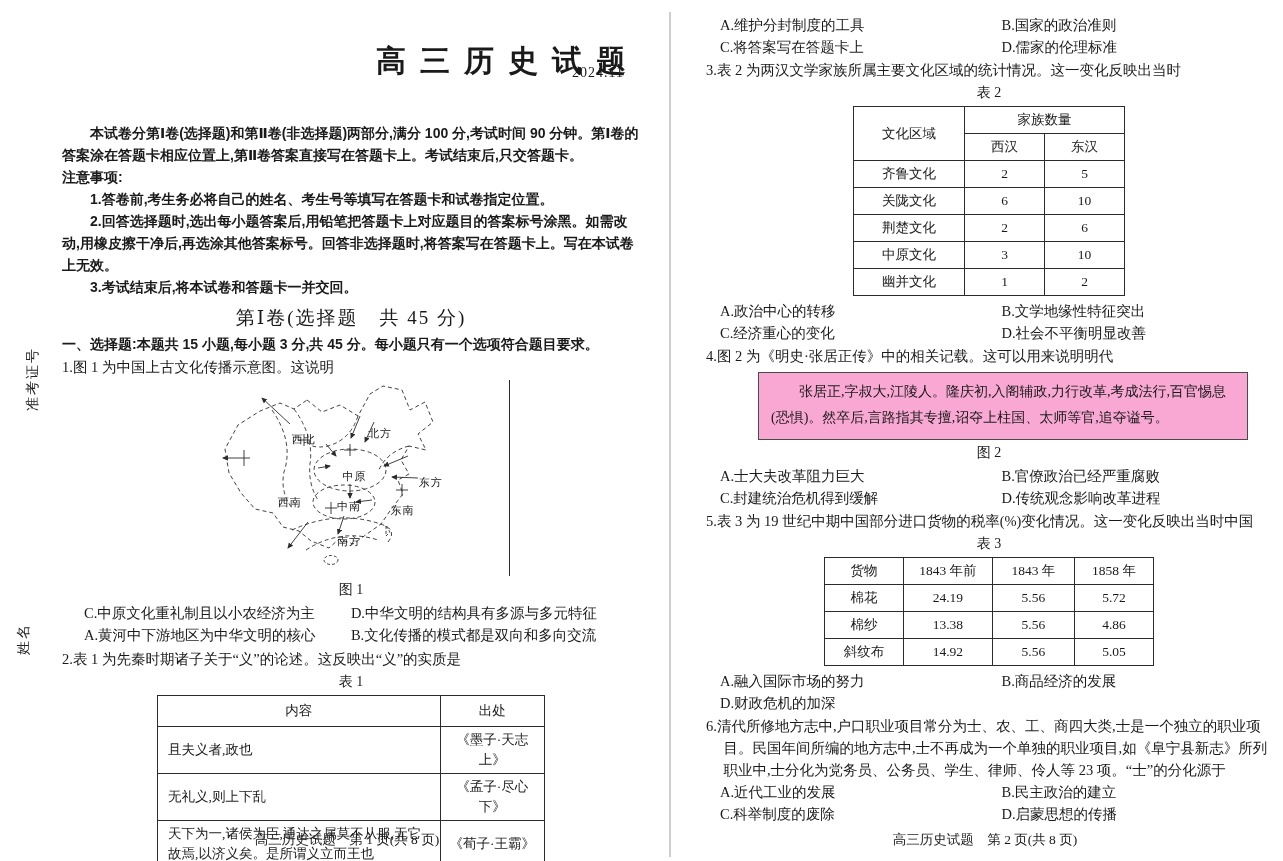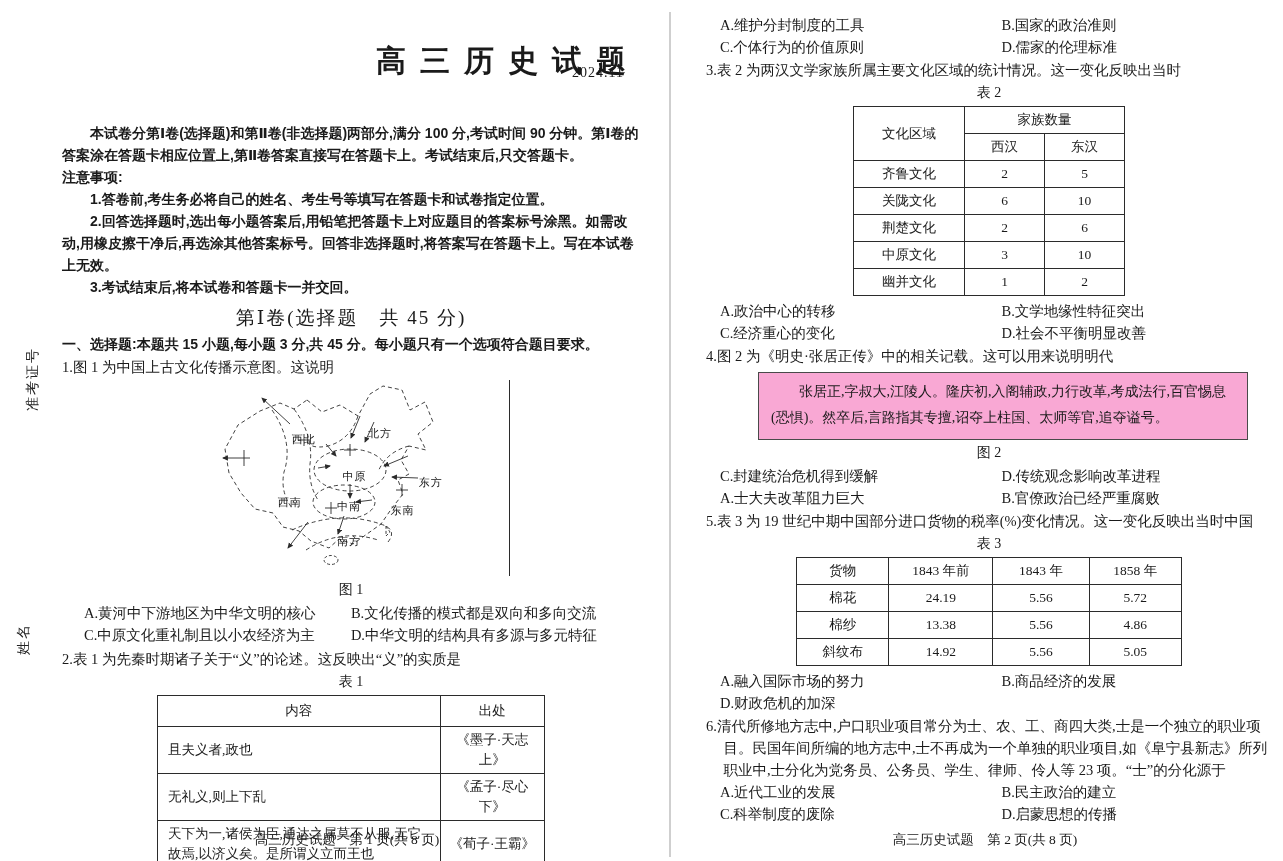--- a/index.html
+++ b/index.html
@@ -64,21 +64,21 @@
   table.grid{border-collapse:collapse;margin:2px auto 0 auto;font-size:13.5px;}
   table.grid th,table.grid td{
     border:1px solid #2b2b2b;text-align:center;vertical-align:middle;
     padding:3px 8px;font-weight:400;line-height:20px;
   }
   #table1{width:388px;}
   #table1 td.cleft{text-align:left;padding-left:10px;}
   #table1 th{height:24px;}
   #table2{width:272px;}
   #table2 th,#table2 td{height:22px;padding:2px 6px;}
-  #table3{width:386px;}
+  #table3{width:330px;}
   #table3 th,#table3 td{height:22px;padding:2px 6px;}
 
   
   .quote-box{
     margin:5px 24px 2px 52px;border:1.5px solid #4a4a4a;background:#f9a8d4;
     padding:6px 12px 8px 12px;text-indent:2em;line-height:26px;font-size:14px;
   }
 
   .footer{position:absolute;bottom:10px;left:0;right:8px;text-align:center;font-size:13.5px;}
 
@@ -164,26 +164,26 @@
     <span class="region r3">东方</span>
     <span class="region r4">西南</span>
     <span class="region r5">中南</span>
     <span class="region r6">东南</span>
     <span class="region r7">南方</span>
     <div class="map-edge"></div>
   </div>
   <p class="caption">图 1</p>
 
   <div class="opts">
+    <span class="o1">C.中原文化重礼制且以小农经济为主</span>
+    <span class="o2">D.中华文明的结构具有多源与多元特征</span>
+  </div>
+  <div class="opts">
     <span class="o1">A.黄河中下游地区为中华文明的核心</span>
     <span class="o2">B.文化传播的模式都是双向和多向交流</span>
-  </div>
-  <div class="opts">
-    <span class="o1">C.中原文化重礼制且以小农经济为主</span>
-    <span class="o2">D.中华文明的结构具有多源与多元特征</span>
   </div>
 
   <p class="stem mt2">2.表 1 为先秦时期诸子关于“义”的论述。这反映出“义”的实质是</p>
   <p class="caption">表 1</p>
 
   <table class="grid" id="table1">
     <tbody>
         <tr>
       <th style="width:73%">内容</th>
       <th>出处</th>
@@ -206,21 +206,21 @@
   <div class="footer">高三历史试题　第 1 页(共 8 页)</div>
 </div>
 
 <div class="page" id="page2">
 
   <div class="opts" style="margin-top:14px">
     <span class="o1">A.维护分封制度的工具</span>
     <span class="o2">B.国家的政治准则</span>
   </div>
   <div class="opts">
-    <span class="o1">C.个体行为的价值原则</span>
+    <span class="o1">C.将答案写在答题卡上</span>
     <span class="o2">D.儒家的伦理标准</span>
   </div>
 
   <p class="stem">3.表 2 为两汉文学家族所属主要文化区域的统计情况。这一变化反映出当时</p>
   <p class="caption">表 2</p>
 
   <table class="grid" id="table2">
     <tbody>
         <tr>
       <th rowspan="2" style="width:41%">文化区域</th>
@@ -265,26 +265,26 @@
   <div class="opts">
     <span class="o1">C.经济重心的变化</span>
     <span class="o2">D.社会不平衡明显改善</span>
   </div>
 
   <p class="stem">4.图 2 为《明史·张居正传》中的相关记载。这可以用来说明明代</p>
   <div class="quote-box">张居正,字叔大,江陵人。隆庆初,入阁辅政,力行改革,考成法行,百官惕息(恐惧)。然卒后,言路指其专擅,诏夺上柱国、太师等官,追夺谥号。</div>
   <p class="caption">图 2</p>
 
   <div class="opts">
+    <span class="o1">A.士大夫改革阻力巨大</span>
+    <span class="o2">B.官僚政治已经严重腐败</span>
+  </div>
+  <div class="opts">
     <span class="o1">C.封建统治危机得到缓解</span>
     <span class="o2">D.传统观念影响改革进程</span>
-  </div>
-  <div class="opts">
-    <span class="o1">A.士大夫改革阻力巨大</span>
-    <span class="o2">B.官僚政治已经严重腐败</span>
   </div>
 
   <p class="stem">5.表 3 为 19 世纪中期中国部分进口货物的税率(%)变化情况。这一变化反映出当时中国</p>
   <p class="caption">表 3</p>
 
   <table class="grid" id="table3">
     <tbody>
         <tr>
       <th style="width:24%">货物</th>
       <th style="width:27%">1843 年前</th>

